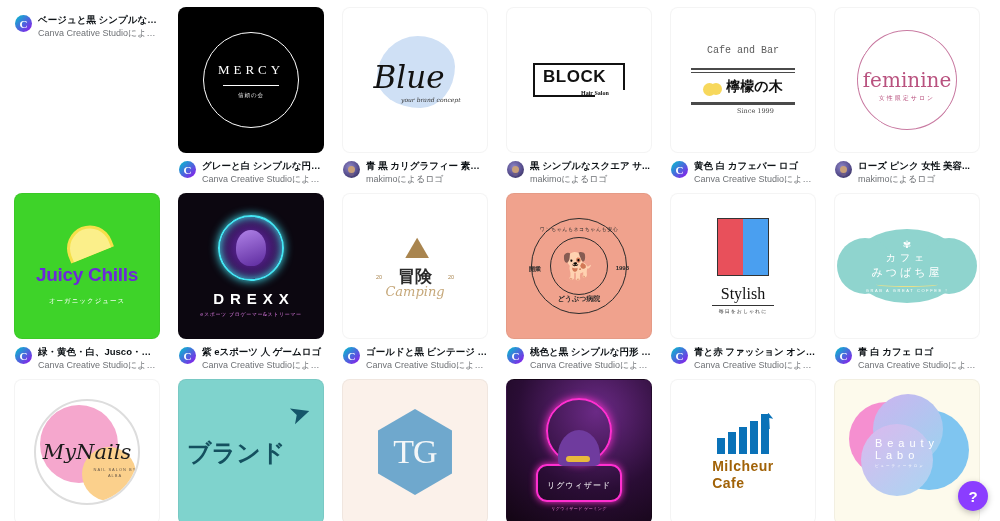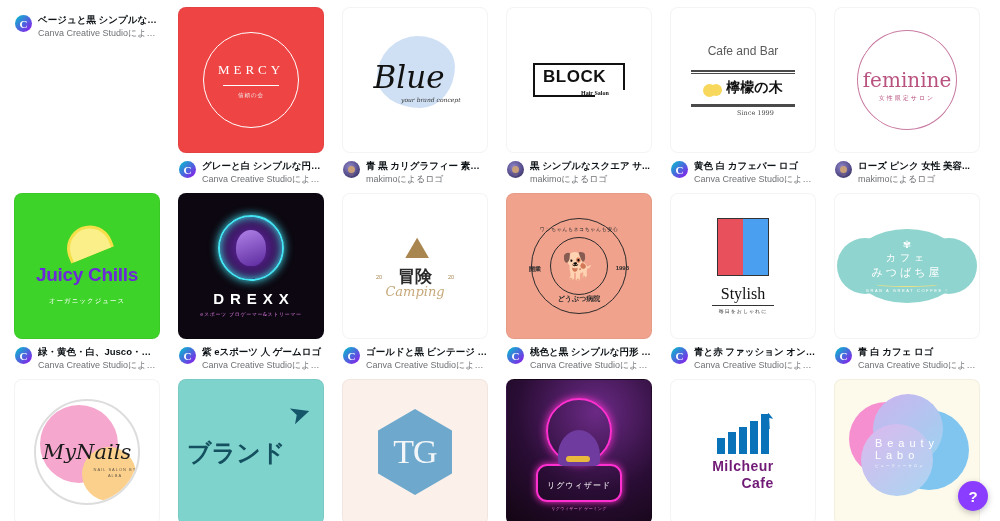--- a/index.html
+++ b/index.html
@@ -65,21 +65,21 @@
 
   
   .t1 { background:#f2f1ec; }
   .t1 .outer { width:88px;height:88px;border:3px solid #141414;border-radius:50%;position:relative;display:flex;align-items:center;justify-content:center;}
   .t1 .inner { width:64px;height:64px;border:1px solid #141414;border-radius:50%;display:flex;flex-direction:column;align-items:center;justify-content:center;}
   .t1 .l { font-size:9px;font-weight:bold;color:#141414;line-height:11px;letter-spacing:1px;}
   .t1 .arc { position:absolute;font-size:4.6px;font-weight:bold;color:#141414;letter-spacing:.6px;}
   .t1 .arc.top{top:6px;} .t1 .arc.bot{bottom:6px;}
 
   
-  .t2 { background:#ef4444; }
+  .t2 { background:#000000; }
   .t2 .circ { width:96px;height:96px;border:1.5px solid #fff;border-radius:50%;display:flex;flex-direction:column;align-items:center;justify-content:center;}
   .t2 .w1 { color:#fff;font-size:13px;letter-spacing:4px;font-family:"Liberation Serif",serif;}
   .t2 .rule{width:56px;height:1px;background:#fff;margin:7px 0 6px;}
   .t2 .w2 { color:#f0f0f0;font-size:5.5px;letter-spacing:1px;}
 
   
   .t3 { background:#ffffff; }
   .t3 .blob{position:absolute;width:78px;height:72px;background:#cfe0f5;border-radius:52% 48% 44% 56% / 58% 42% 58% 42%;left:34px;top:28px;}
   .t3 .scr{position:relative;font-family:"DejaVu Serif",serif;font-style:italic;font-size:31px;color:#111;left:-6px;top:-3px;}
   .t3 .sub{position:absolute;font-family:"DejaVu Serif",serif;font-style:italic;font-size:6px;color:#333;left:58px;top:88px;}
@@ -87,21 +87,21 @@
   
   .t4 { background:#ffffff; }
   .t4 .box{width:92px;height:34px;position:relative;}
   .t4 .bd{position:absolute;background:#111;}
   .t4 .word{position:absolute;left:10px;top:4px;font-size:17px;font-weight:bold;letter-spacing:.5px;color:#111;font-family:"Liberation Sans",sans-serif;}
   .t4 .sub{position:absolute;left:48px;top:27px;font-size:6px;font-weight:bold;color:#111;font-family:"Liberation Serif",serif;}
 
   
   .t5 { background:#ffffff; }
   .t5 .wrap{width:104px;display:flex;flex-direction:column;align-items:center;}
-  .t5 .cap{font-size:12px;color:#5a5a5a;font-family:Liberation Sans, sans-serif;margin-bottom:12px;}
+  .t5 .cap{font-size:10px;color:#5a5a5a;font-family:Liberation Mono, monospace;margin-bottom:12px;}
   .t5 .hr{width:100%;height:2px;background:#4a4a4a;}
   .t5 .hr.thin{height:1px;margin-top:1.5px;}
   .t5 .mid{display:flex;align-items:center;gap:3px;padding:5px 0;}
   .t5 .lemon{width:20px;height:18px;position:relative;}
   .t5 .lemon i{position:absolute;border-radius:50%;background:#f7d85c;}
   .t5 .jp{font-size:14px;font-weight:bold;color:#111;}
   .t5 .since{font-size:6.5px;color:#4a4a4a;font-family:"DejaVu Serif",serif;margin-top:2px;padding-left:25px;}
 
   
   .t6 { background:#ffffff; }
@@ -187,21 +187,21 @@
   .t16 .hat::after{content:"";position:absolute;bottom:4px;left:8px;width:24px;height:6px;background:#e8b93c;border-radius:3px;}
   .t16 .plate{border:2px solid #ff2fd0;border-radius:11px;padding:8px 9px;box-shadow:0 0 7px #ff2fd0;}
   .t16 .plate span{color:#fff;font-size:8px;letter-spacing:1px;}
   .t16 .s{color:#ff8ae0;font-size:4px;letter-spacing:.4px;margin-top:4px;}
 
   
   .t17 { background:#ffffff; flex-direction:column; }
   .t17 .chart{display:flex;align-items:flex-end;gap:3px;position:relative;height:42px;}
   .t17 .chart i{display:block;width:8px;background:#0a72b8;}
   .t17 .arrow{position:absolute;right:-8px;top:-4px;font-size:22px;color:#0a72b8;transform:rotate(-45deg);}
-  .t17 .n{color:#701a75;font-size:14px;font-weight:bold;line-height:17px;text-align:right;margin-top:4px;letter-spacing:.5px;}
+  .t17 .n{color:#a16207;font-size:14px;font-weight:bold;line-height:17px;text-align:left;margin-top:4px;letter-spacing:.5px;}
 
   
   .t18 { background:#fdfaec; }
   .t18 .b{position:absolute;border-radius:50%;filter:blur(.3px);}
   .t18 .b1{width:74px;height:74px;background:#f58fd0;left:14px;top:22px;}
   .t18 .b2{width:80px;height:80px;background:#7fc5f0;right:10px;top:30px;}
   .t18 .b3{width:70px;height:70px;background:linear-gradient(140deg,#cdb4f0,#9ad4ef);left:38px;top:14px;}
   .t18 .b4{width:72px;height:72px;background:linear-gradient(140deg,#dcb8ee,#a9d6f2);left:26px;top:44px;}
   .t18 .tx{position:relative;z-index:4;text-align:left;color:#fff;}
   .t18 .l1{font-size:11px;letter-spacing:5px;}

